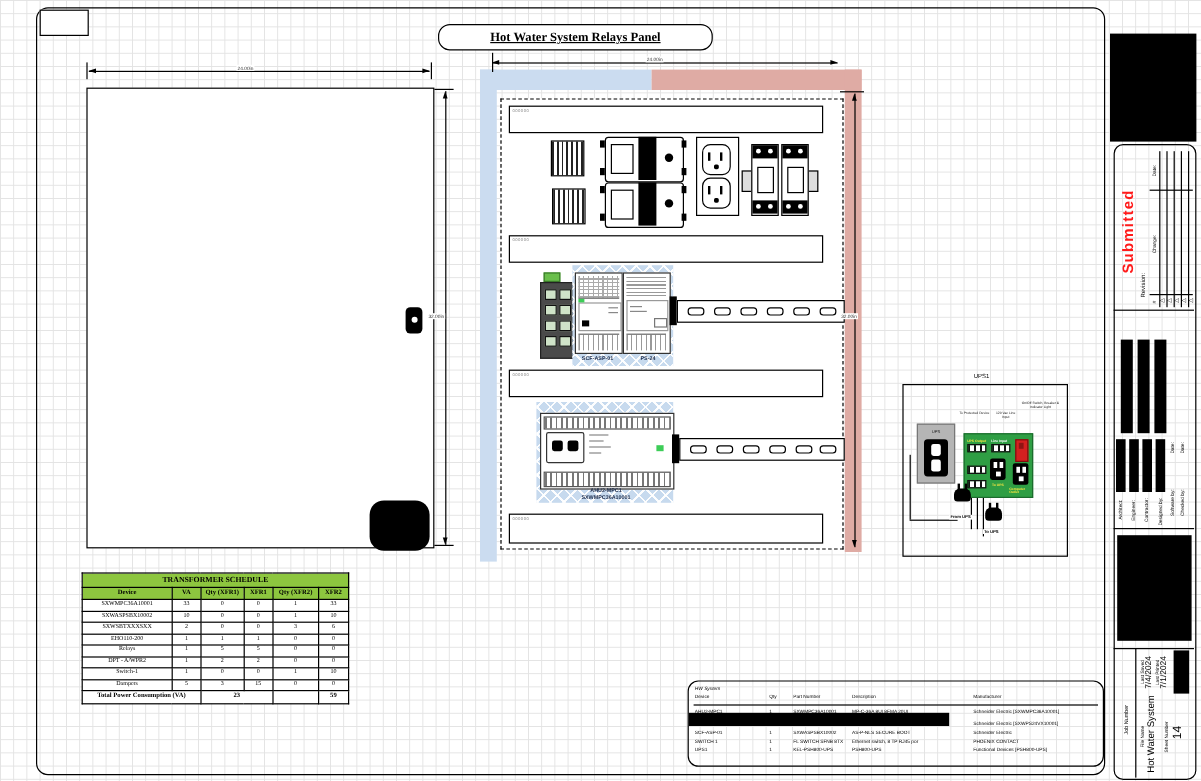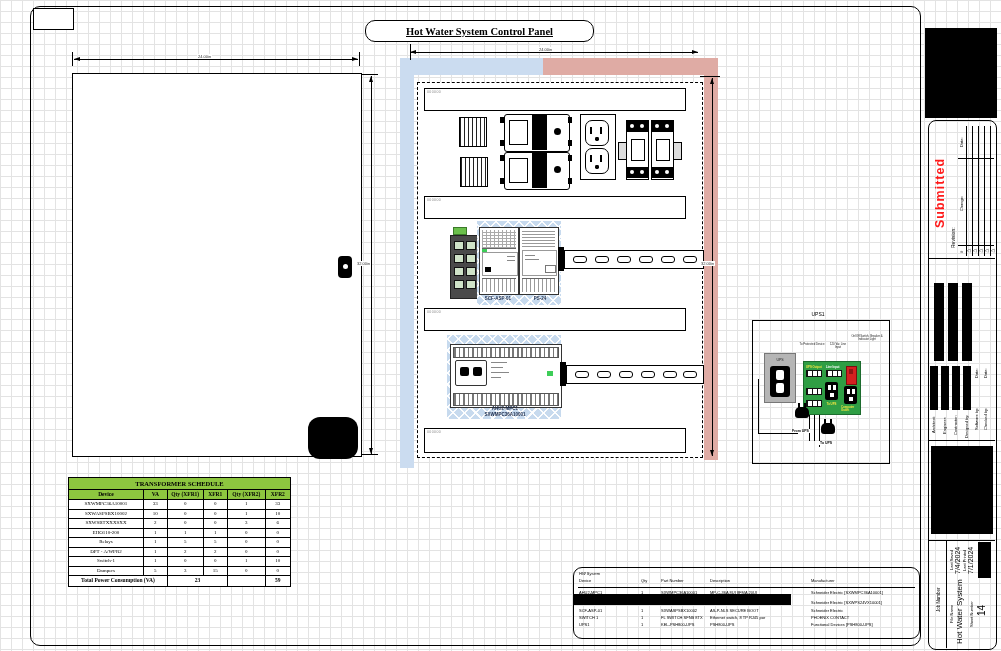--- a/index.html
+++ b/index.html
@@ -42,21 +42,21 @@
   .slot{position:absolute;width:12px;height:5px;border:1px solid #000;border-radius:3px;background:#fff;top:4.5px}
   .port{width:8px;height:7px;background:#cfe3c8;border:1px solid #111}
 </style>
 </head>
 <body>
 
 <div class="a frame" style="left:30px;top:6px;width:889px;height:638px"></div>
 <div class="a" style="left:33px;top:8px;width:39px;height:20px;border:1.2px solid #000;background:#fff"></div>
 
 <div class="a ctr" style="left:365px;top:20px;width:227px;height:20px;border:1.3px solid #000;border-radius:10px;background:#fff">
-  <span class="ser" style="font-size:10.5px;font-weight:bold;text-decoration:underline">Hot Water System Control Panel</span>
+  <span class="ser" style="font-size:10.5px;font-weight:bold;text-decoration:underline">Hot Water System Relays Panel</span>
 </div>
 
 <div class="a" style="left:72px;top:73px;width:288px;height:382px;border:1.5px solid #000;background:#fff"></div>
 <div class="a bk" style="left:338px;top:256px;width:14px;height:22px;border-radius:4px">
   <div class="a" style="left:4.5px;top:8px;width:5px;height:5px;background:#fff;border-radius:50%"></div>
 </div>
 <div class="a bk" style="left:308px;top:417px;width:50px;height:42px;border-radius:12px"></div>
 
 <div class="a dline" style="left:72px;top:52px;width:1px;height:14px"></div>
 <div class="a dline" style="left:359px;top:52px;width:1px;height:14px"></div>

